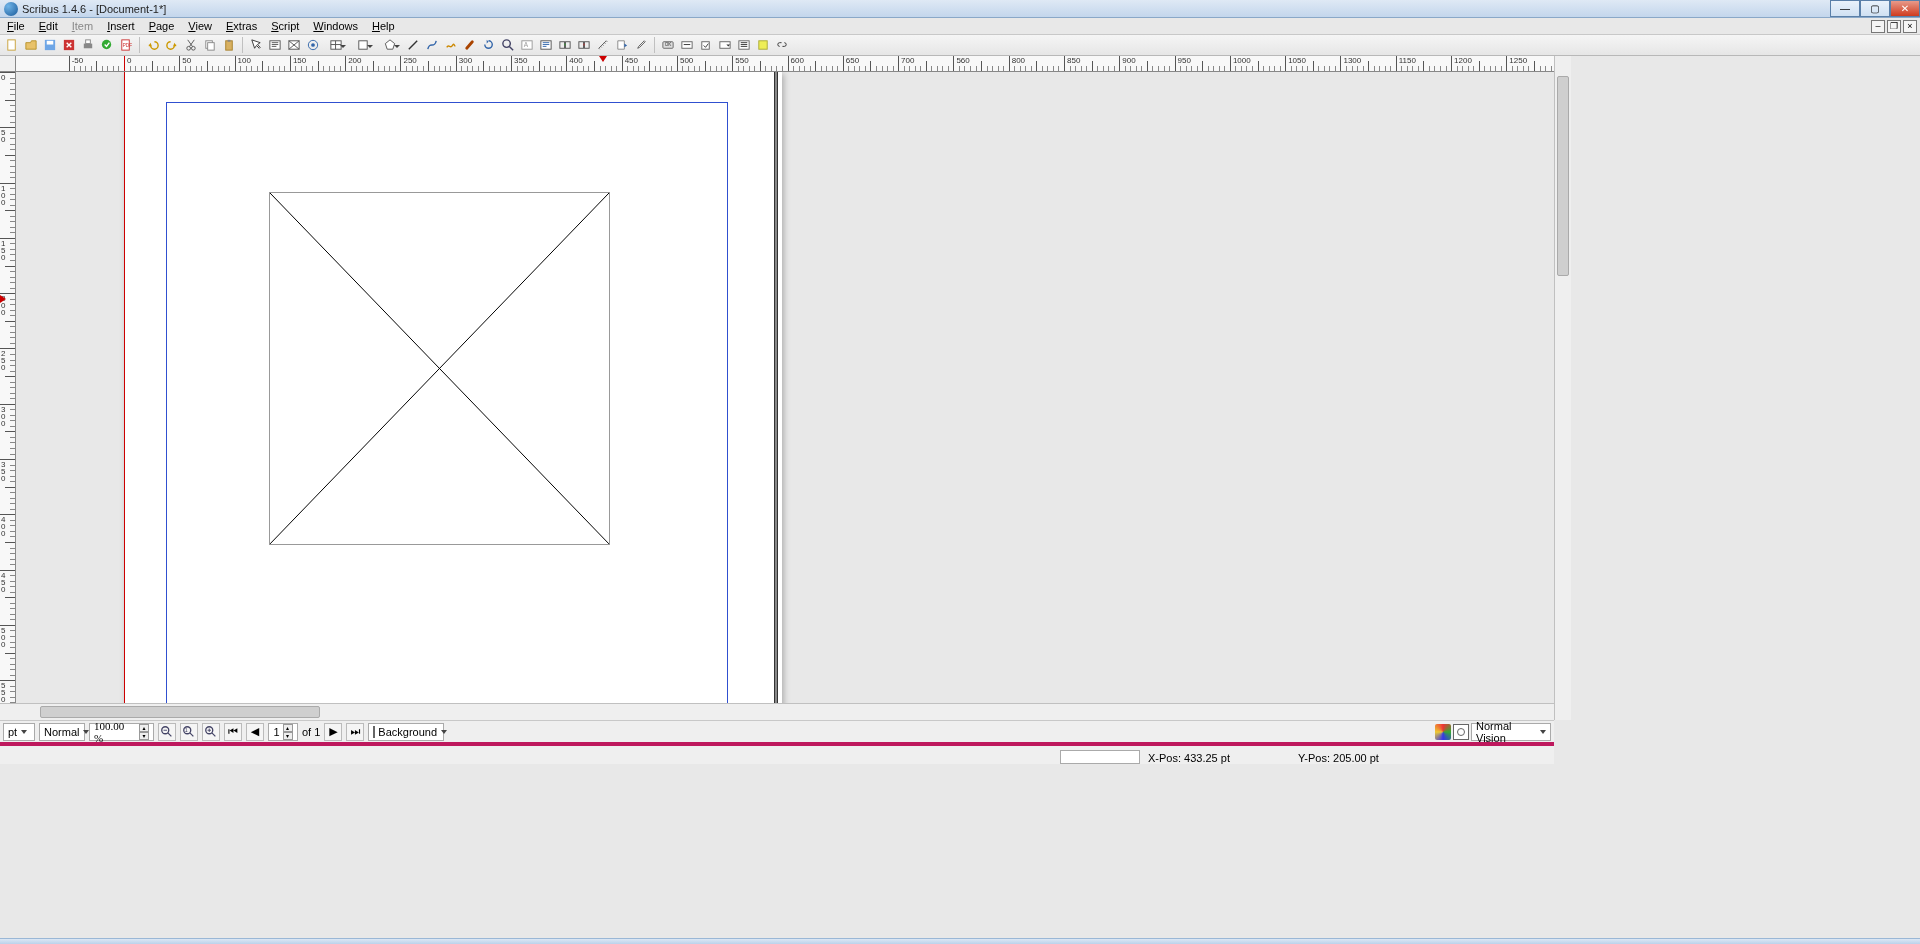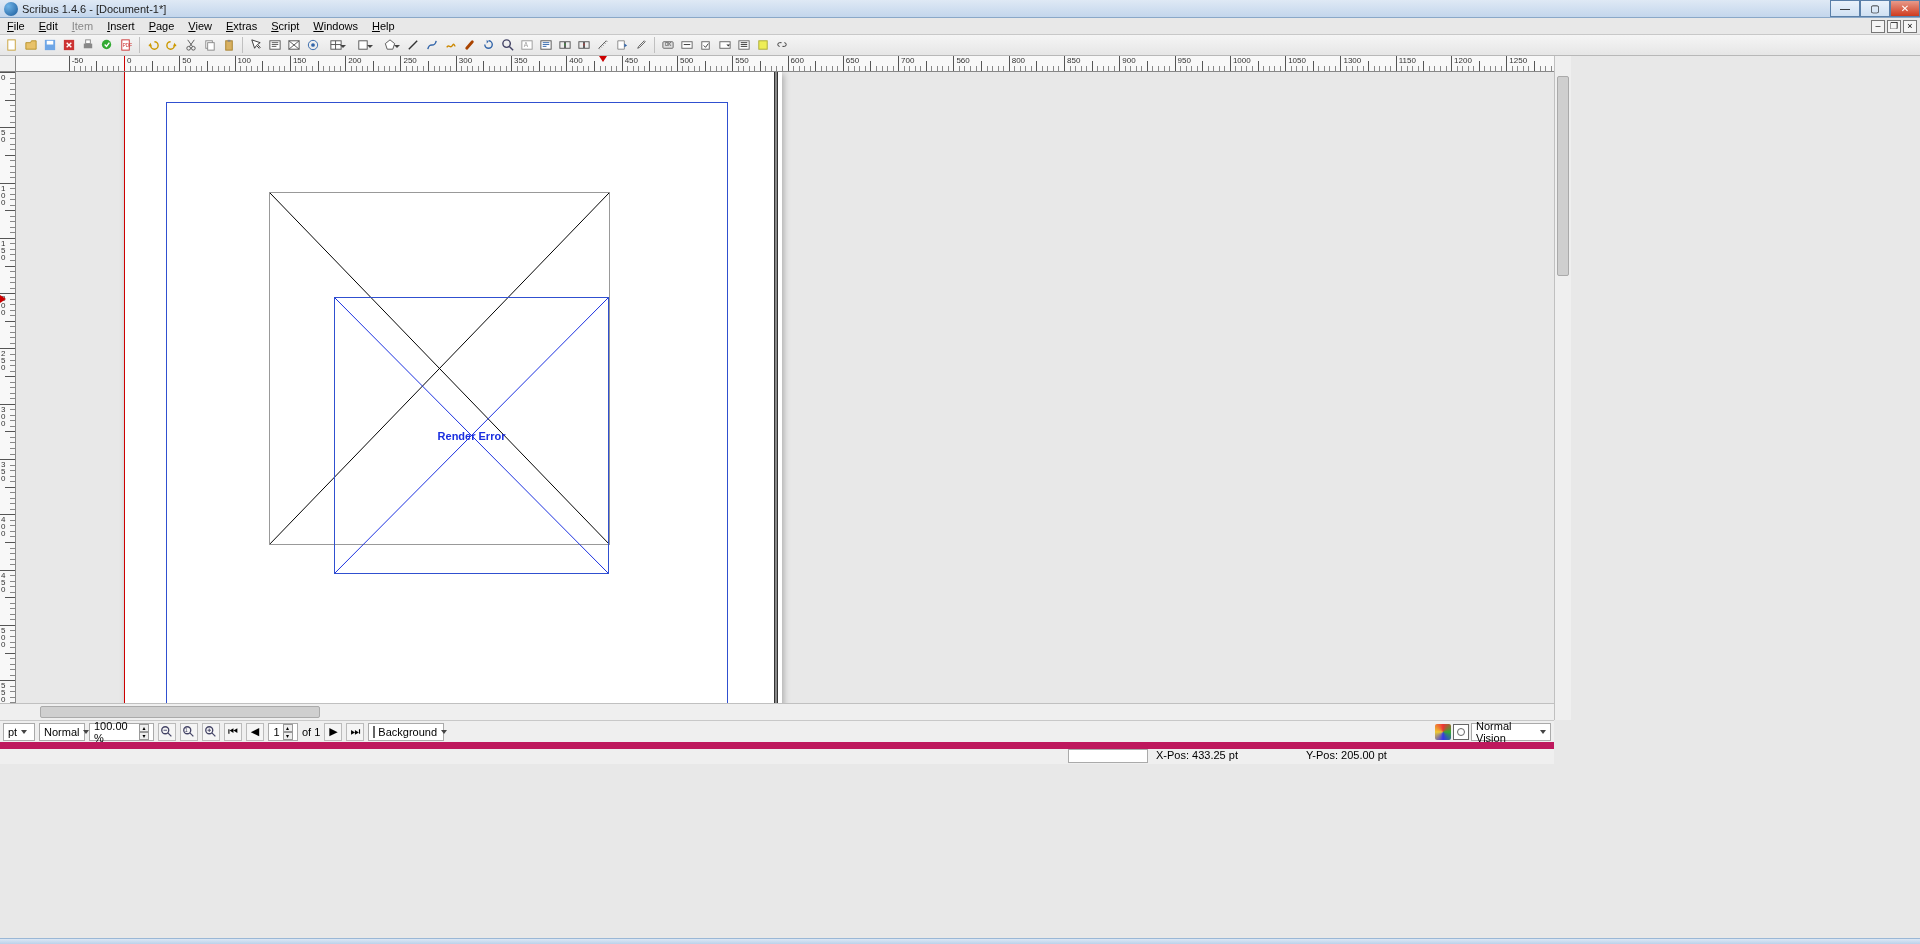--- a/index.html
+++ b/index.html
@@ -195,39 +195,39 @@
 }
 .doc-statusbar .combo {
   height:18px; border:1px solid #aaa; background:#fff;
   display:flex; align-items:center; padding:0 4px;
   font-size:11px; position:relative;
 }
 .doc-statusbar .combo .combo-arrow {
   width:0;height:0;border-left:3px solid transparent;border-right:3px solid transparent;
   border-top:4px solid #444; margin-left:4px;
 }
-.doc-statusbar .spin { width:65px; justify-content:flex-end; }
+.doc-statusbar .spin { width:65px; justify-content:flex-end;font-family:Liberation Serif, serif; }
 .doc-statusbar .spin-btns { display:flex; flex-direction:column; margin-left:3px; }
 .doc-statusbar .spin-btns div { width:10px;height:8px;border:1px solid #999;background:#eee;font-size:6px;line-height:6px;text-align:center;}
 .sb-btn { width:18px; height:18px; border:1px solid #bbb; background:#f5f5f5; display:flex;align-items:center;justify-content:center; }
 .layer-swatch { width:12px; height:12px; background:#000; border:1px solid #666; margin-right:3px;}
 
 .doc-statusbar .right-icons { margin-left:auto; display:flex; gap:2px; align-items:center; }
 .cms-icon { width:16px;height:16px; background:conic-gradient(#e33,#3a3,#33e,#ec3,#e33); border-radius:2px;}
 .preview-icon { width:16px;height:16px; border:1px solid #666; background:#fff; position:relative;}
 .preview-icon::after{content:"";position:absolute;inset:3px;border:1px solid #666;border-radius:50%;}
 
 
 .app-statusbar {
   position:absolute;
   left:0; top:742px; width:1554px; height:22px;
   background:#efefef;
-  border-top:7px solid #be185d;
-  display:flex; align-items:flex-start;
-  padding:0 8px;
+  border-top:4px solid #be185d;
+  display:flex; align-items:flex-end;
+  padding:0 0;
 }
 .progress { width:80px; height:14px; border:1px solid #aaa; background:#fff; margin-left:1060px;}
 .pos-label { margin-left:8px; font-size:11px; }
 .pos-label.y { margin-left:68px; }
 
 
 .taskbar {
   position:absolute;
   left:0; bottom:0; width:100%; height:6px;
   background: linear-gradient(to bottom, #dce7f4, #bcd2eb);
@@ -1021,27 +1021,20 @@
 
 <div class="canvas-viewport">
   <div class="page"></div>
   <div class="page-right-edge"></div>
   <div class="margin-frame"></div>
   <div class="image-frame-1">
     <svg viewBox="0 0 341 353" preserveAspectRatio="none">
       <line x1="0" y1="0" x2="341" y2="353" stroke="#000" stroke-width="1"></line>
       <line x1="341" y1="0" x2="0" y2="353" stroke="#000" stroke-width="1"></line>
     </svg>
-  </div>
-  <div class="image-frame-2">
-    <svg viewBox="0 0 275 277" preserveAspectRatio="none">
-      <line x1="0" y1="0" x2="275" y2="277" stroke="#1a2fe0" stroke-width="1"></line>
-      <line x1="275" y1="0" x2="0" y2="277" stroke="#1a2fe0" stroke-width="1"></line>
-    </svg>
-    <div class="render-error">Render Error</div>
   </div>
 </div>
 
 <div class="scrollbar-h">
   <div class="sb-thumb" style="left:40px; top:2px; width:280px; height:12px;"></div>
 </div>
 <div class="scrollbar-v">
   <div class="sb-thumb" style="top:20px; left:2px; width:12px; height:200px;"></div>
 </div>
 

